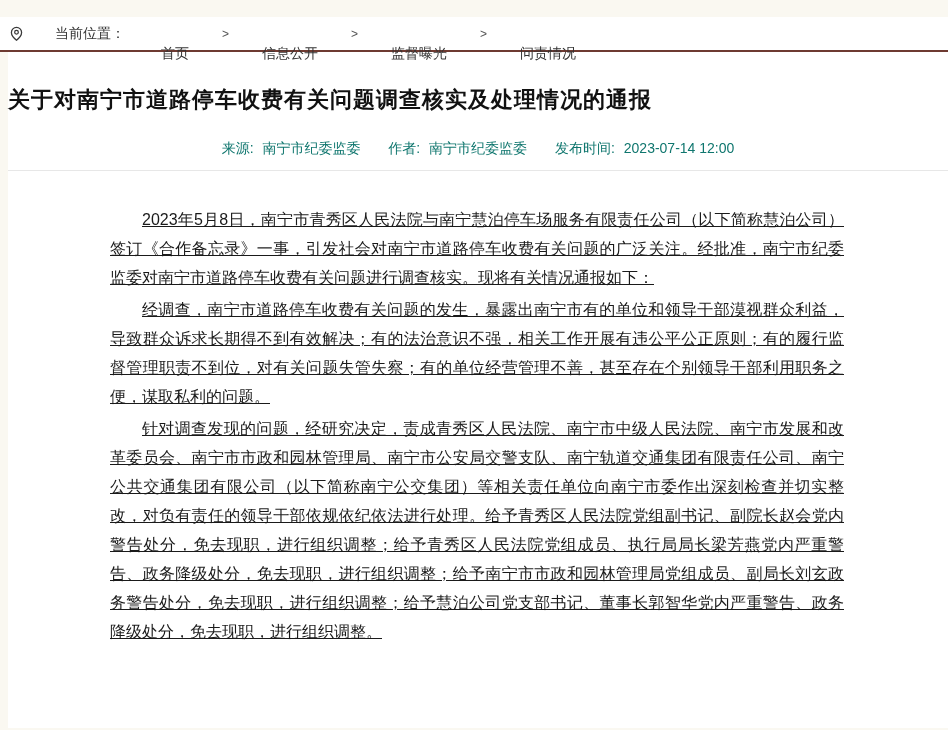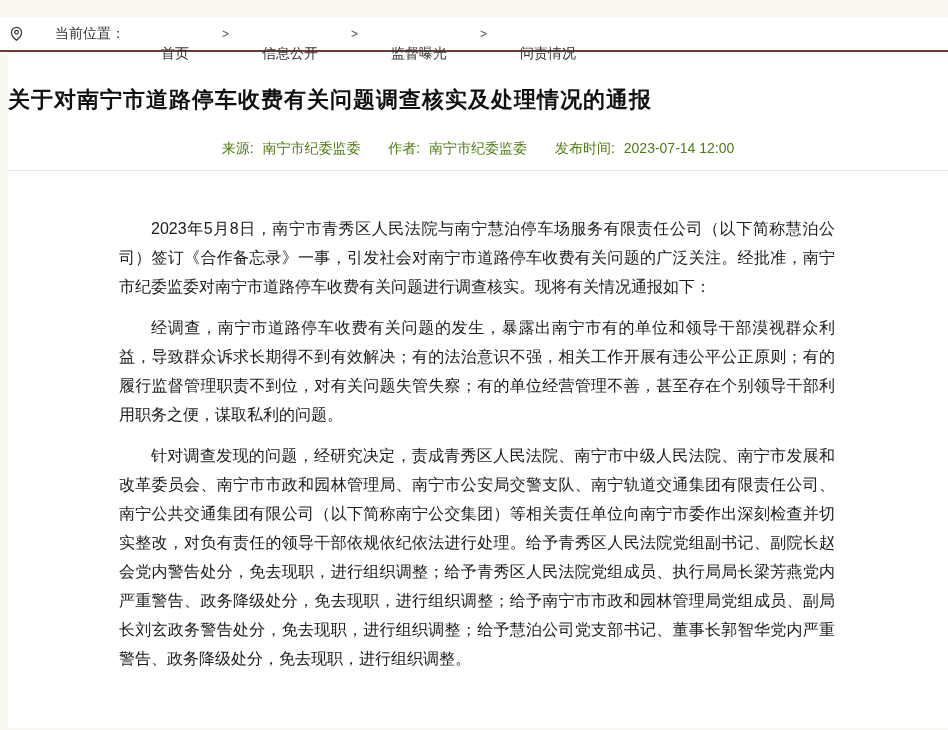--- a/index.html
+++ b/index.html
@@ -43,38 +43,38 @@
     text-align: left;
     font-size: 22px;
     font-weight: bold;
     color: #111111;
     letter-spacing: 1px;
   }
   .meta-row {
     margin-top: 25px;
     text-align: center;
     font-size: 14px;
-    color: #4d7c0f;
+    color: #0f766e;
   }
   .meta-item { display: inline-block; }
   .meta-item + .meta-item { margin-left: 24px; }
   .meta-label { margin-right: 5px; }
   .meta-divider {
     margin-top: 12px;
     border-bottom: 1px solid #e7e7e7;
     height: 0;
   }
   .article-body {
     padding: 31px 101px 0 99px;
     font-size: 16px;
     line-height: 29px;
     color: #1a1a1a;
     text-align: justify;
   }
-  .article-body p { margin: 12px; text-indent: 2em; }
+  .article-body p { margin: 3px; text-indent: 2em; text-decoration: underline; }
 </style>
 </head>
 <body>
 
 <div class="breadcrumb-bar">
   <span class="pin-icon">
     <svg viewBox="0 0 24 24" width="17" height="17" fill="none" stroke="#3a3a3a" stroke-width="1.8" stroke-linecap="round" stroke-linejoin="round">
       <path d="M12 21.5s-7.2-5.8-7.2-11A7.2 7.2 0 0 1 19.2 10.5c0 5.2-7.2 11-7.2 11z"></path>
       <circle cx="12" cy="10.2" r="2.6"></circle>
     </svg>

